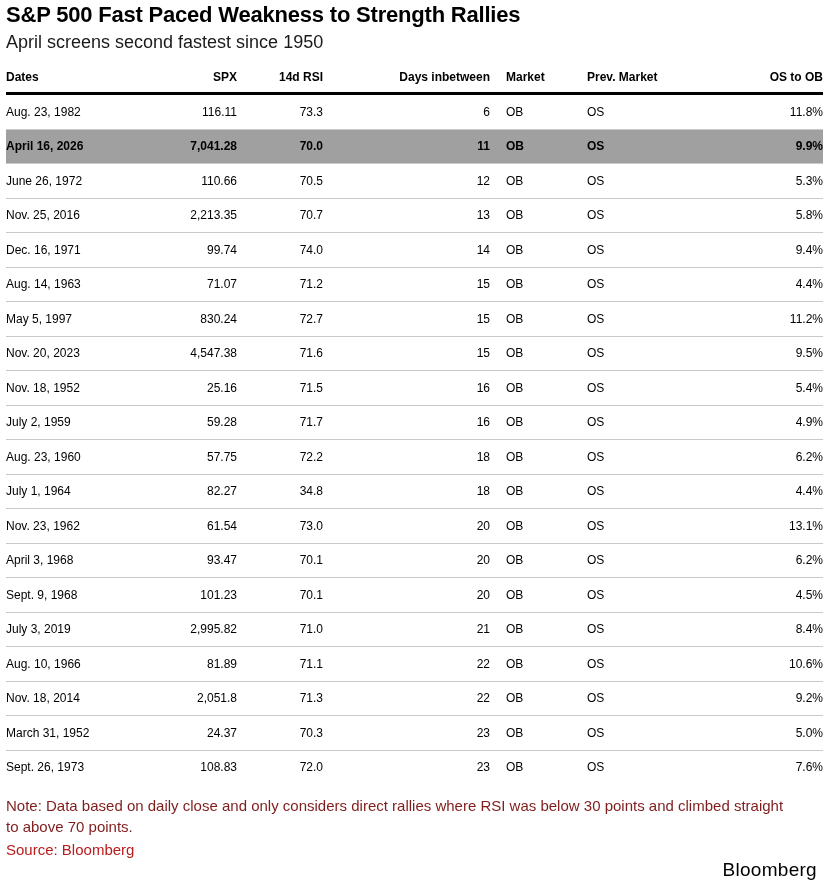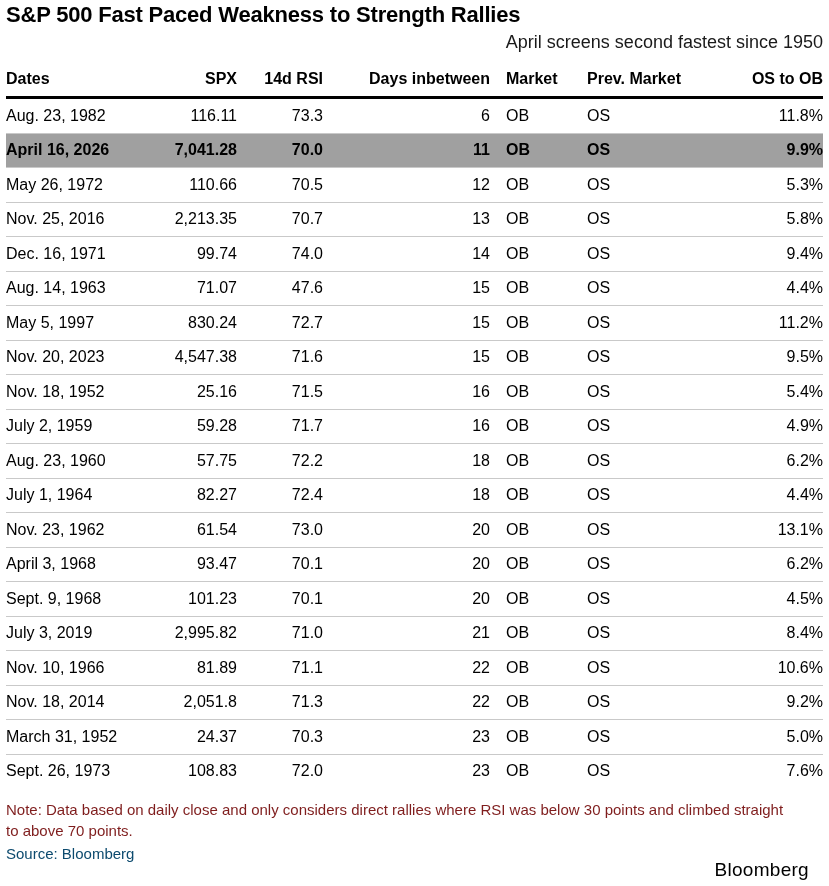--- a/index.html
+++ b/index.html
@@ -25,28 +25,27 @@
     font-weight: 700;
     letter-spacing: -0.2px;
     color: #000000;
   }
   .subtitle {
     margin: 3px 0 0 0;
     font-size: 18px;
     line-height: 22px;
     font-weight: 400;
     color: #1a1a1a;
-    text-align: right;
   }
   table.rallies {
     width: 817px;
     margin-top: 17px;
     border-collapse: collapse;
     table-layout: fixed;
-    font-size: 16px;
+    font-size: 12px;
   }
   table.rallies th {
     font-weight: 700;
     padding: 0 0 8px 0;
     border-bottom: 3px solid #000000;
     white-space: nowrap;
   }
   table.rallies td {
     height: 33.5px;
     padding: 0;
@@ -69,25 +68,25 @@
     margin-top: 11px;
     width: 778px;
     font-size: 15px;
     line-height: 21px;
     color: #7f1d1d;
   }
   .source {
     margin-top: 3px;
     font-size: 15px;
     line-height: 20px;
-    color: #0c4a6e;
+    color: #b91c1c;
   }
   .logo {
     position: absolute;
-    right: 20px;
+    right: 12px;
     bottom: 5px;
     font-size: 19px;
     font-weight: 400;
     letter-spacing: 0.3px;
     color: #000000;
   }
 </style>
 </head>
 <body>
 
@@ -130,21 +129,21 @@
         <tr class="highlight">
           <td class="al-left">April 16, 2026</td>
           <td class="al-right">7,041.28</td>
           <td class="al-right">70.0</td>
           <td class="al-right">11</td>
           <td class="al-left">OB</td>
           <td class="al-left">OS</td>
           <td class="al-right">9.9%</td>
         </tr>
         <tr>
-          <td class="al-left">May 26, 1972</td>
+          <td class="al-left">June 26, 1972</td>
           <td class="al-right">110.66</td>
           <td class="al-right">70.5</td>
           <td class="al-right">12</td>
           <td class="al-left">OB</td>
           <td class="al-left">OS</td>
           <td class="al-right">5.3%</td>
         </tr>
         <tr>
           <td class="al-left">Nov. 25, 2016</td>
           <td class="al-right">2,213.35</td>
@@ -159,21 +158,21 @@
           <td class="al-right">99.74</td>
           <td class="al-right">74.0</td>
           <td class="al-right">14</td>
           <td class="al-left">OB</td>
           <td class="al-left">OS</td>
           <td class="al-right">9.4%</td>
         </tr>
         <tr>
           <td class="al-left">Aug. 14, 1963</td>
           <td class="al-right">71.07</td>
-          <td class="al-right">47.6</td>
+          <td class="al-right">71.2</td>
           <td class="al-right">15</td>
           <td class="al-left">OB</td>
           <td class="al-left">OS</td>
           <td class="al-right">4.4%</td>
         </tr>
         <tr>
           <td class="al-left">May 5, 1997</td>
           <td class="al-right">830.24</td>
           <td class="al-right">72.7</td>
           <td class="al-right">15</td>
@@ -213,21 +212,21 @@
           <td class="al-right">57.75</td>
           <td class="al-right">72.2</td>
           <td class="al-right">18</td>
           <td class="al-left">OB</td>
           <td class="al-left">OS</td>
           <td class="al-right">6.2%</td>
         </tr>
         <tr>
           <td class="al-left">July 1, 1964</td>
           <td class="al-right">82.27</td>
-          <td class="al-right">72.4</td>
+          <td class="al-right">34.8</td>
           <td class="al-right">18</td>
           <td class="al-left">OB</td>
           <td class="al-left">OS</td>
           <td class="al-right">4.4%</td>
         </tr>
         <tr>
           <td class="al-left">Nov. 23, 1962</td>
           <td class="al-right">61.54</td>
           <td class="al-right">73.0</td>
           <td class="al-right">20</td>
@@ -256,21 +255,21 @@
         <tr>
           <td class="al-left">July 3, 2019</td>
           <td class="al-right">2,995.82</td>
           <td class="al-right">71.0</td>
           <td class="al-right">21</td>
           <td class="al-left">OB</td>
           <td class="al-left">OS</td>
           <td class="al-right">8.4%</td>
         </tr>
         <tr>
-          <td class="al-left">Nov. 10, 1966</td>
+          <td class="al-left">Aug. 10, 1966</td>
           <td class="al-right">81.89</td>
           <td class="al-right">71.1</td>
           <td class="al-right">22</td>
           <td class="al-left">OB</td>
           <td class="al-left">OS</td>
           <td class="al-right">10.6%</td>
         </tr>
         <tr>
           <td class="al-left">Nov. 18, 2014</td>
           <td class="al-right">2,051.8</td>

